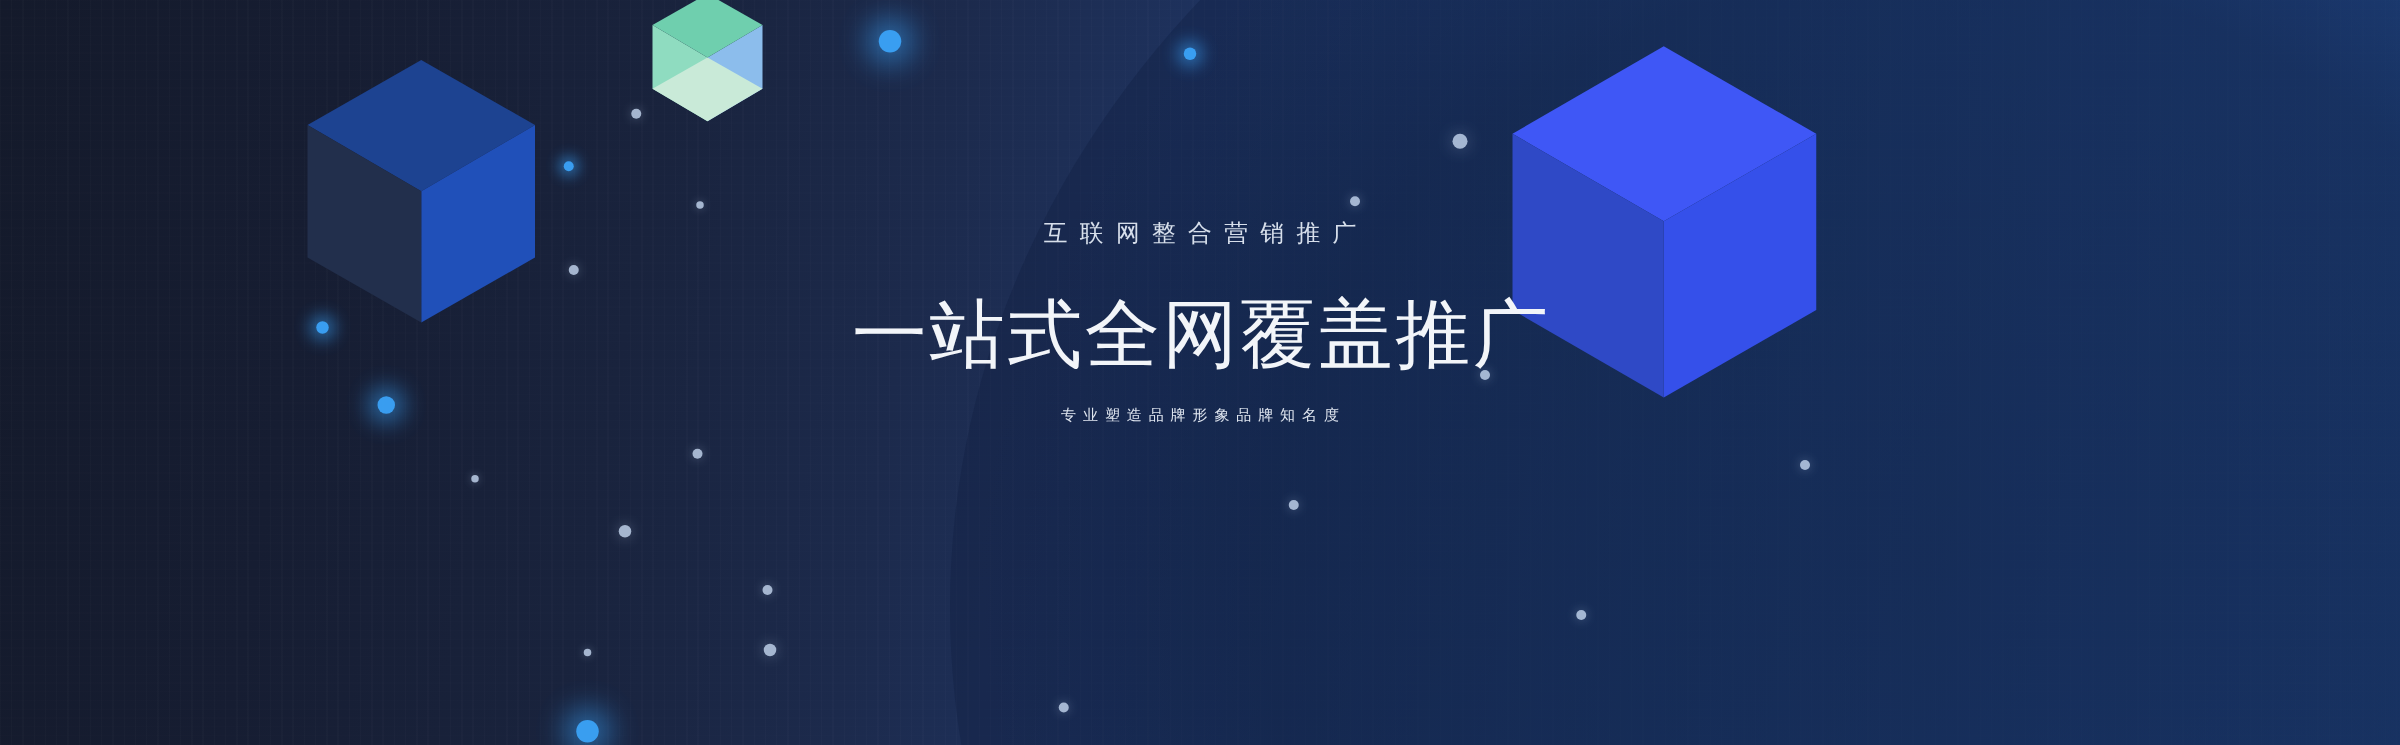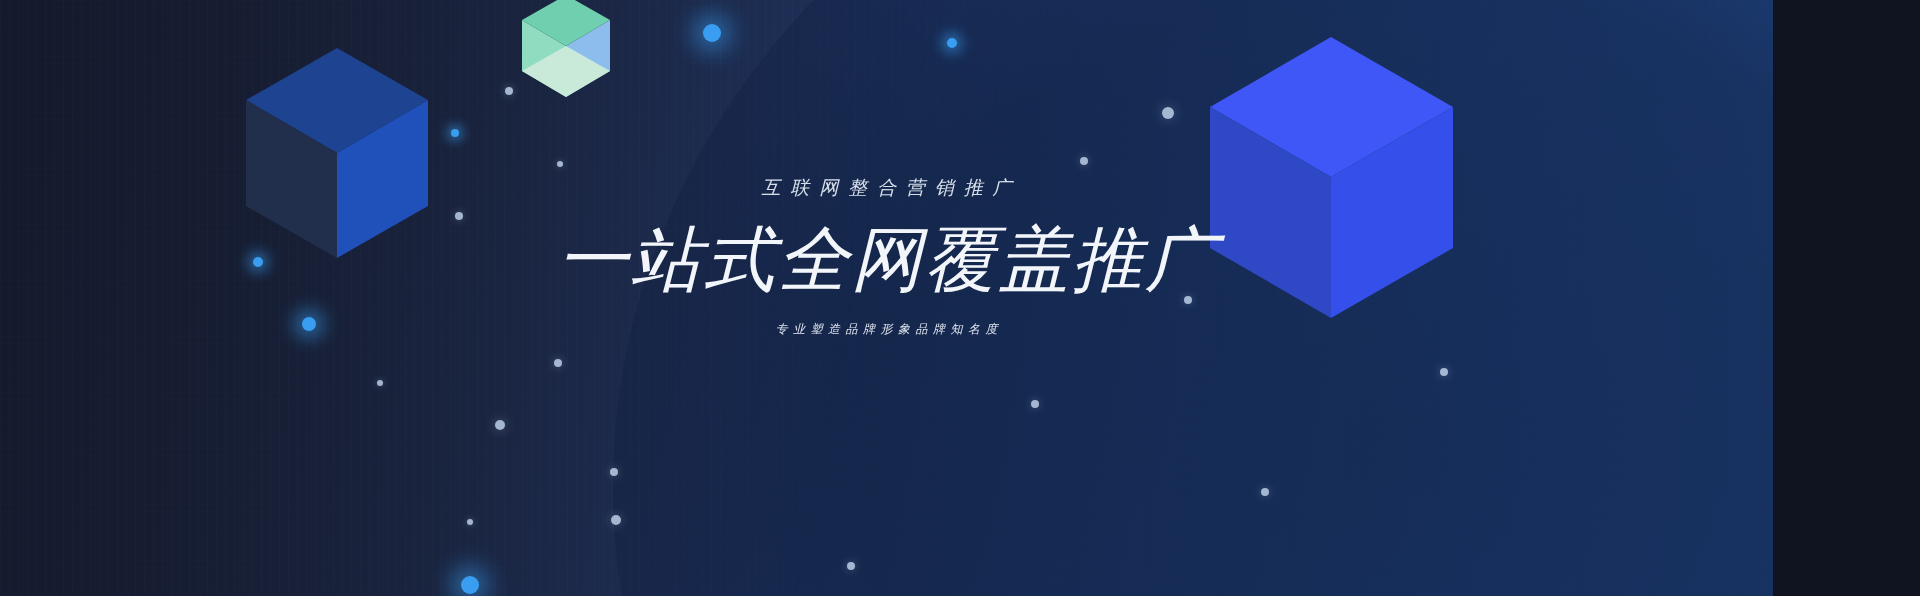--- a/index.html
+++ b/index.html
@@ -5,34 +5,33 @@
 <style>
   * { margin:0; padding:0; box-sizing:border-box; }
   html, body {
     width:1920px; height:596px; overflow:hidden;
     background:#0f1420;
     font-family:"Liberation Sans","DejaVu Sans",sans-serif;
   }
 
   .banner {
     position:relative;
-    width:1773px; height:596px;
+    width:1920px; height:596px;
     overflow:hidden;
     background:linear-gradient(100deg,
         #141a2b 0%,
         #161d32 14%,
         #19233d 27%,
         #1c2a4c 38%,
         #1e325e 48%,
         #1f3a6e 57%,
         #21437e 66%,
         #23498a 75%,
         #254e94 85%,
         #26539c 100%);
-    font-style:italic;
   }
 
   
   .stripes {
     position:absolute; inset:0;
     background-image:repeating-linear-gradient(
         to right,
         rgba(255,255,255,0.016) 0px,
         rgba(255,255,255,0.016) 1px,
         rgba(0,0,0,0.0) 1px,
@@ -94,22 +93,22 @@
   .eyebrow {
     font-size:19px;
     letter-spacing:.52em;
     text-indent:.52em;
     color:#dfe7f2;
     font-weight:400;
     line-height:1;
     opacity:.96;
   }
   .headline {
-    margin-top:25px;
-    font-size:71px;
+    margin-top:39px;
+    font-size:60px;
     line-height:1.06;
     letter-spacing:.035em;
     text-indent:.035em;
     color:#f2f5f9;
     font-weight:300;
     white-space:nowrap;
   }
   .subline {
     margin-top:26px;
     font-size:12px;

